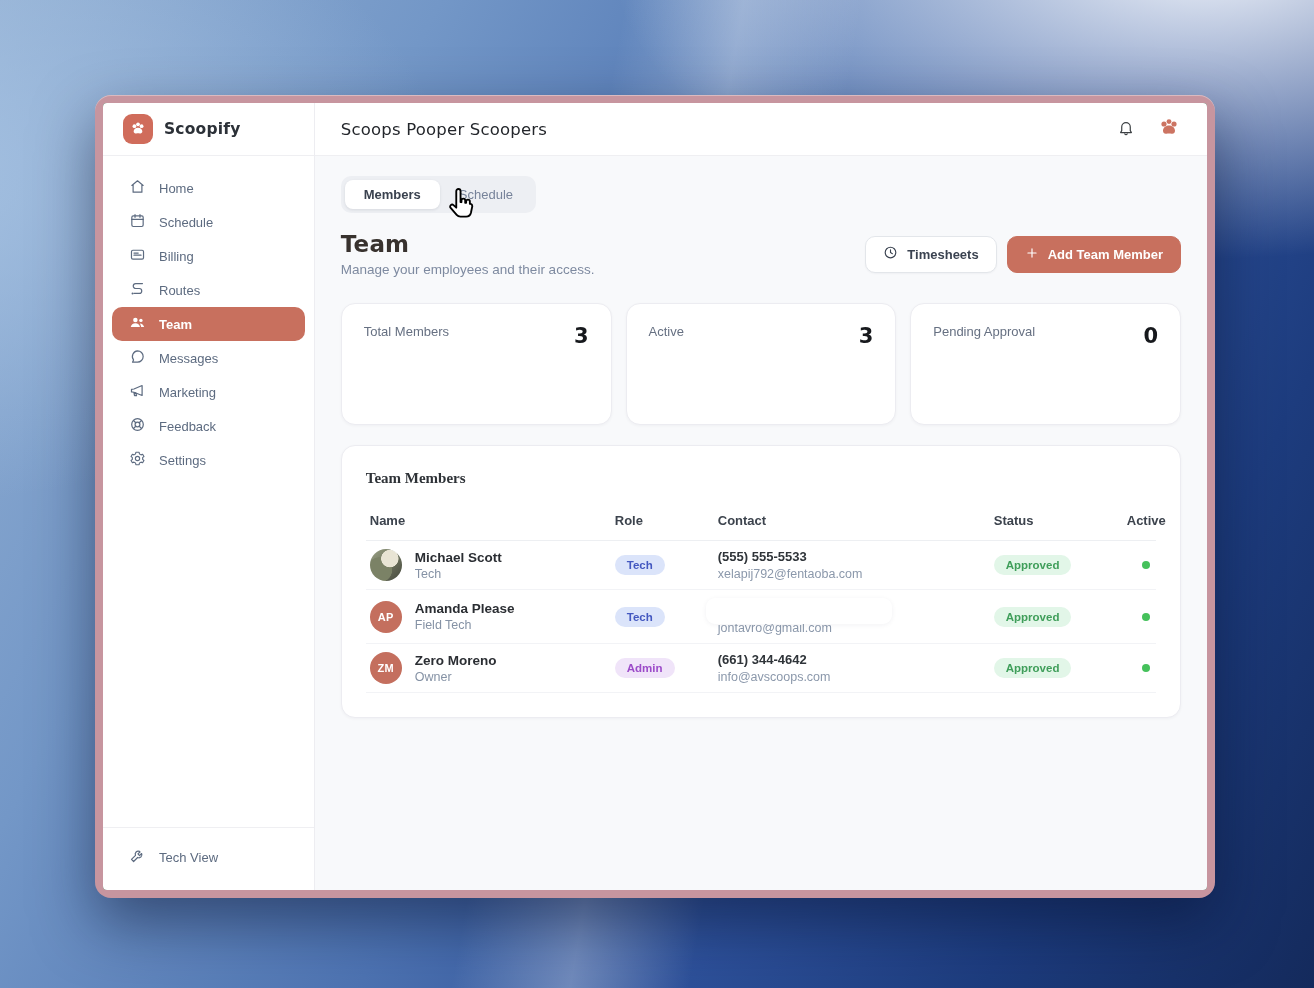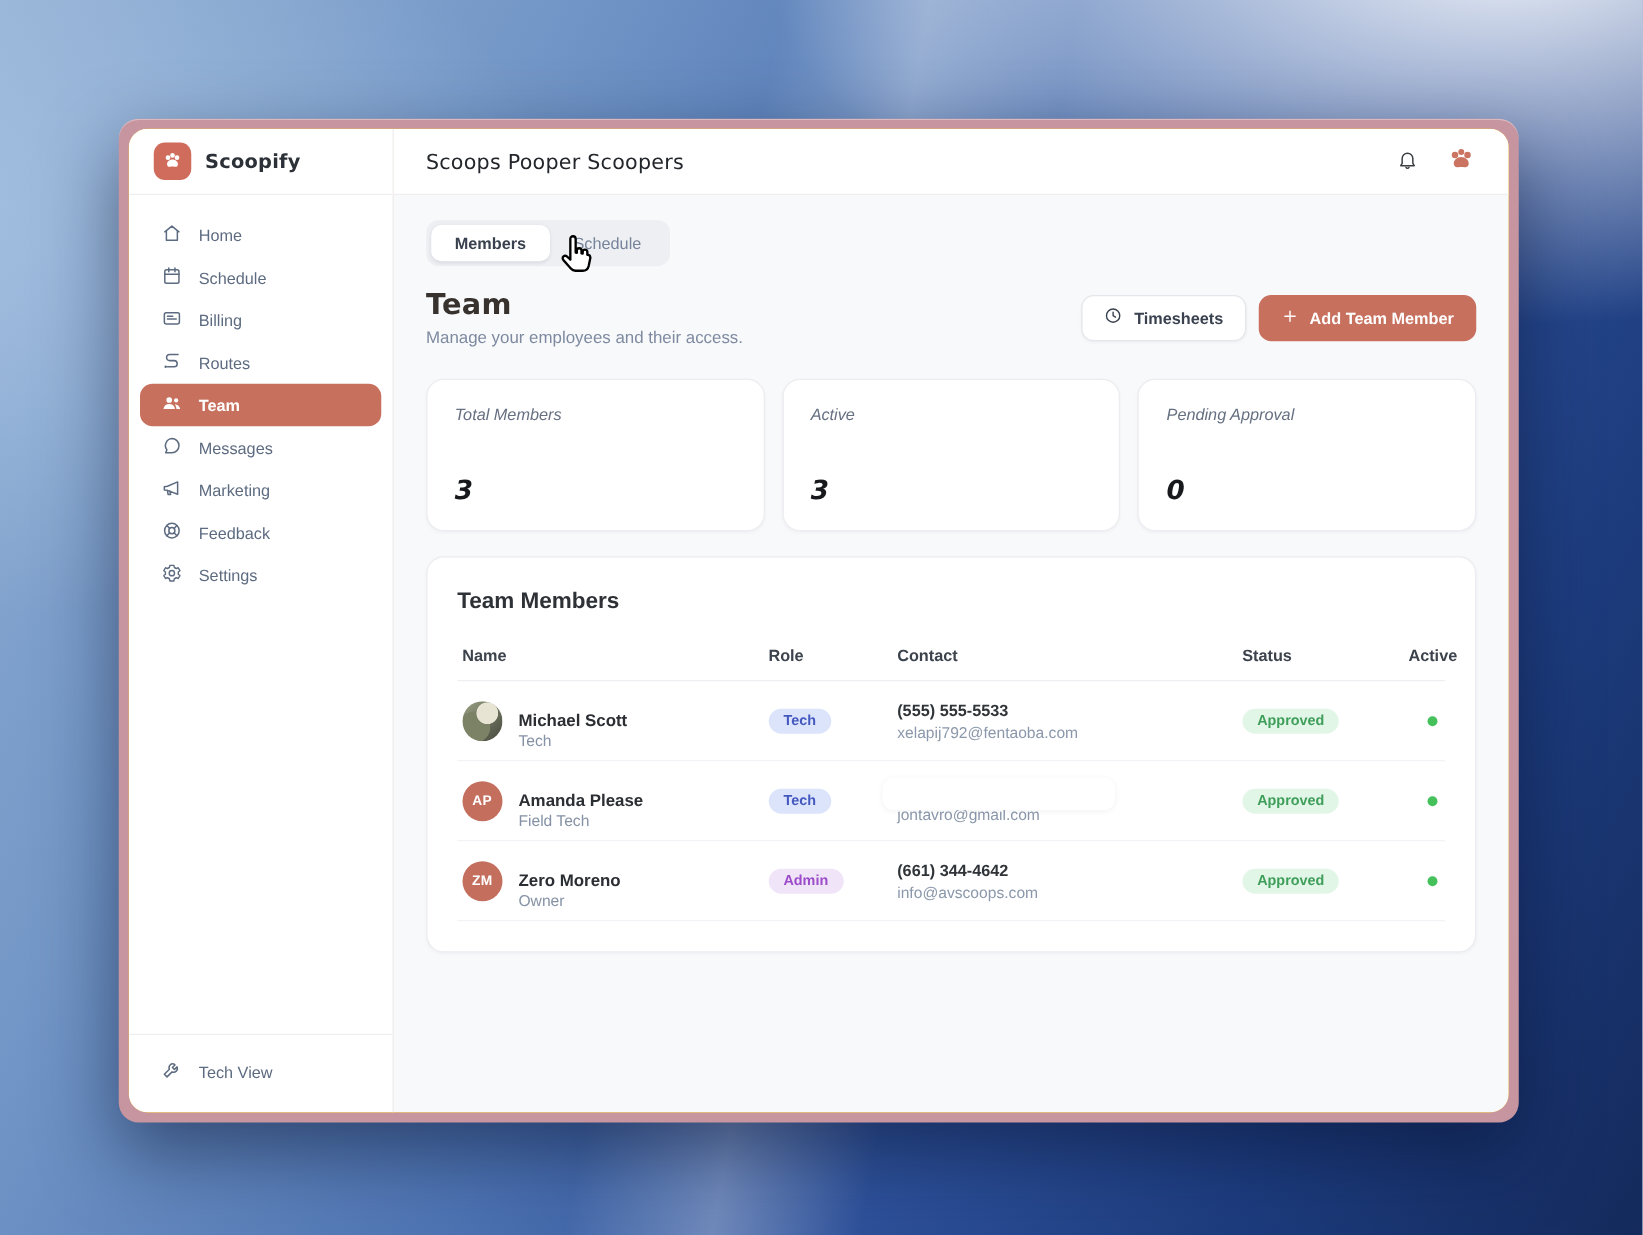--- a/index.html
+++ b/index.html
@@ -13,21 +13,21 @@
       radial-gradient(70% 55% at -8% 18%, rgba(168,196,228,.85) 0%, rgba(168,196,228,0) 60%),
       linear-gradient(118deg, #93b0d3 0%, #7397c7 24%, #4d73b2 48%, #2d5099 66%, #1d3c7e 82%, #142a5c 100%);
   }
   .window {
     position:absolute; left:95px; top:95px; width:1120px; height:803px;
     background:#c7959f;
     border-radius:16px; padding:8px;
     box-shadow:0 24px 60px rgba(5,15,45,.5), inset 0 1px 0 rgba(255,255,255,.35);
   }
   .app {
-    width:100%; height:100%; background:#eab308; border-radius:15px;
+    width:100%; height:100%; background:#14532d; border-radius:4px;
     overflow:hidden; display:flex;
   }
   
   .sidebar { width:215px; background:#fff; border-right:1px solid #ededf1; display:flex; flex-direction:column; }
   .sidebar-header { height:53px; display:flex; align-items:center; gap:11px; padding:0 20px; border-bottom:1px solid #efeff2; flex:0 0 auto; }
   .brand-logo { width:30px; height:30px; border-radius:9px; background:#d06c5b; display:flex; align-items:center; justify-content:center; flex:0 0 auto; }
   .brand-name { font-family:"DejaVu Sans", sans-serif; font-size:15.5px; font-weight:bold; color:#2c3138; letter-spacing:.2px; }
   .nav { flex:1 1 auto; padding:15px 9px; display:flex; flex-direction:column; gap:0; }
   .nav-item { height:34px; display:flex; align-items:center; gap:13px; padding:0 17px; border-radius:10px; color:#5d6b80; font-size:13px; cursor:pointer; }
   .nav-item svg { flex:0 0 auto; }
@@ -47,38 +47,38 @@
   
   .page-head { display:flex; align-items:center; justify-content:space-between; margin-bottom:26px; }
   .page-title { font-family:"DejaVu Sans", sans-serif; font-size:23px; font-weight:bold; color:#38322e; letter-spacing:.2px; }
   .page-sub { font-size:13.5px; color:#7e8aa0; margin-top:5px; }
   .head-actions { display:flex; gap:10px; }
   .btn { display:flex; align-items:center; gap:9px; border-radius:10px; font-size:13px; font-weight:bold; padding:0 17px; height:37px; cursor:pointer; font-family:inherit; }
   .btn-secondary { background:#fff; border:1px solid #e3e6ea; color:#3a4250; box-shadow:0 1px 2px rgba(20,30,50,.04); }
   .btn-primary { background:#c8705e; border:1px solid #c8705e; color:#fff; }
   
   .stats { display:grid; grid-template-columns:1fr 1fr 1fr; gap:14px; margin-bottom:20px; }
-  .stat-card { background:#fff; border:1px solid #ececf1; border-radius:14px; height:122px; padding:20px 22px; display:flex; flex-direction:column; justify-content:space-between; box-shadow:0 1px 3px rgba(16,24,40,.04);font-style:italic; }
+  .stat-card { background:#fff; border:1px solid #ececf1; border-radius:14px; height:122px; padding:20px 22px; display:flex; flex-direction:row; justify-content:space-between; box-shadow:0 1px 3px rgba(16,24,40,.04); }
   .stat-label { font-size:13px; color:#6670822; color:#667082; }
   .stat-value { font-size:21px; font-weight:bold; color:#17191d; font-family:"DejaVu Sans", sans-serif; }
   
   .table-card { background:#fff; border:1px solid #ececf1; border-radius:14px; padding:24px; min-height:262px; box-shadow:0 1px 3px rgba(16,24,40,.04); }
-  .table-title { font-size:18px; font-weight:bold; color:#2e3237; font-family:Liberation Sans, sans-serif; margin-bottom:20px; }
+  .table-title { font-size:15px; font-weight:bold; color:#2e3237; font-family:Liberation Serif, serif; margin-bottom:20px; }
   .thead, .trow { display:grid; grid-template-columns:245px 103px 276px 133px 1fr; align-items:center; }
   .thead { padding:6px 4px 12px; font-size:13px; font-weight:bold; color:#3c434d; border-bottom:1px solid #edeff2; }
   .trow { padding:8px 4px; min-height:49px; border-bottom:1px solid #f2f3f6; cursor:pointer; }
   .trow:last-child { border-bottom:1px solid #f2f3f6; }
   .cell-name { display:flex; align-items:center; gap:13px; }
   .avatar { width:32px; height:32px; border-radius:50%; flex:0 0 auto; display:flex; align-items:center; justify-content:center;text-align:right; }
   .avatar-photo { background:
       radial-gradient(circle at 62% 30%, #e8e4d4 0 28%, transparent 30%),
       radial-gradient(circle at 30% 65%, #7b8266 0 40%, transparent 42%),
       linear-gradient(135deg, #9aa184 0%, #6b705c 55%, #45483c 100%); }
   .avatar-initials { background:#c46f5e; color:#fff; font-size:11px; font-weight:bold; letter-spacing:.3px; }
-  .member-name { font-size:13.5px; font-weight:bold; color:#2b2e33;margin-top:16px; }
+  .member-name { font-size:13.5px; font-weight:bold; color:#2b2e33; }
   .member-sub { font-size:12.5px; color:#8592a5; margin-top:2px; }
   .pill { display:inline-block; padding:4px 12px; border-radius:999px; font-size:11.5px; font-weight:bold; }
   .pill-tech { background:#dbe4fa; color:#4458c0; }
   .pill-admin { background:#f0e4f9; color:#9c4bc9; }
   .pill-approved { background:#e2f6e8; color:#3f9e5a; }
   .contact-phone { font-size:13px; color:#2f3439;font-weight:bold; }
   .contact-email { font-size:12.5px; color:#8b98ab; margin-top:3px; }
   .cell-contact { position:relative; }
   .redaction { position:relative; z-index:2; width:186px; height:26px; margin-left:-12px; margin-bottom:-6px; background:#ffffff; border-radius:9px; box-shadow:0 1px 5px rgba(30,40,60,.06); }
   .active-dot { width:8px; height:8px; border-radius:50%; background:#45c15b; margin-left:15px; }

